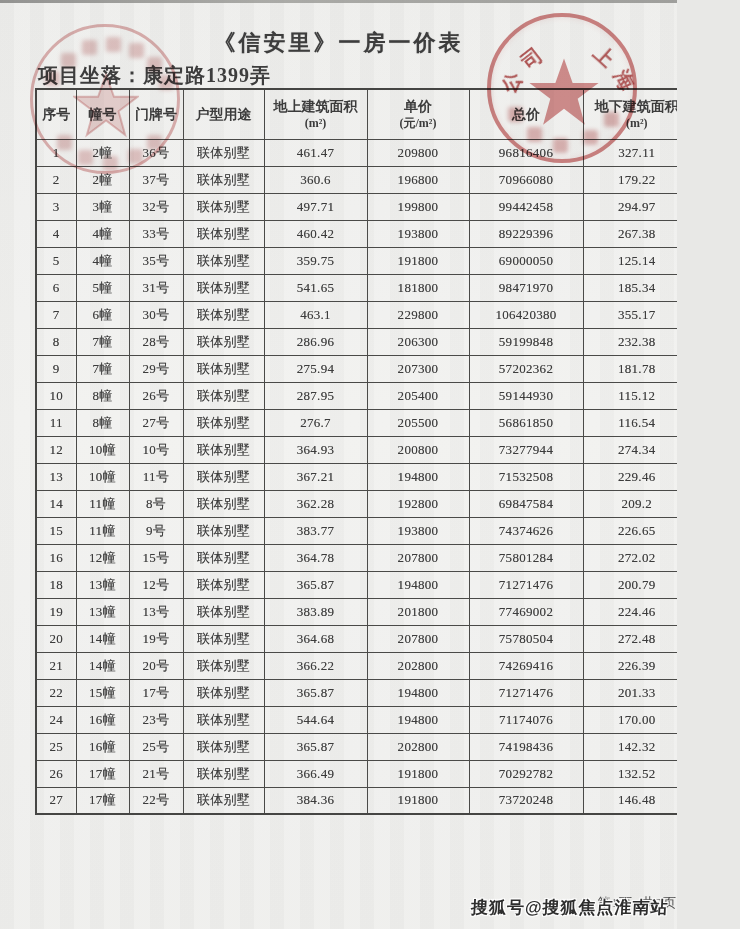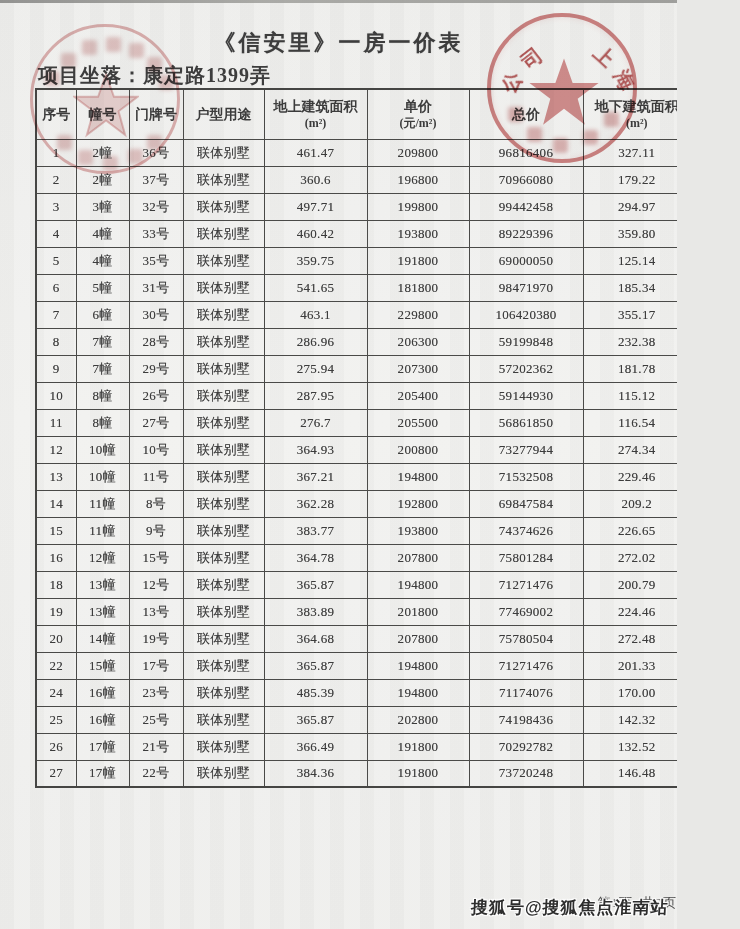--- a/index.html
+++ b/index.html
@@ -179,21 +179,21 @@
         <td>294.97</td>
       </tr>
         <tr style="">
         <td>4</td>
         <td>4幢</td>
         <td>33号</td>
         <td>联体别墅</td>
         <td>460.42</td>
         <td>193800</td>
         <td>89229396</td>
-        <td>359.80</td>
+        <td>267.38</td>
       </tr>
         <tr style="">
         <td>5</td>
         <td>4幢</td>
         <td>35号</td>
         <td>联体别墅</td>
         <td>359.75</td>
         <td>191800</td>
         <td>69000050</td>
         <td>125.14</td>
@@ -332,35 +332,45 @@
         <td>20</td>
         <td>14幢</td>
         <td>19号</td>
         <td>联体别墅</td>
         <td>364.68</td>
         <td>207800</td>
         <td>75780504</td>
         <td>272.48</td>
       </tr>
         <tr style="">
+        <td>21</td>
+        <td>14幢</td>
+        <td>20号</td>
+        <td>联体别墅</td>
+        <td>366.22</td>
+        <td>202800</td>
+        <td>74269416</td>
+        <td>226.39</td>
+      </tr>
+        <tr style="">
         <td>22</td>
         <td>15幢</td>
         <td>17号</td>
         <td>联体别墅</td>
         <td>365.87</td>
         <td>194800</td>
         <td>71271476</td>
         <td>201.33</td>
       </tr>
         <tr style="">
         <td>24</td>
         <td>16幢</td>
         <td>23号</td>
         <td>联体别墅</td>
-        <td>485.39</td>
+        <td>544.64</td>
         <td>194800</td>
         <td>71174076</td>
         <td>170.00</td>
       </tr>
         <tr style="">
         <td>25</td>
         <td>16幢</td>
         <td>25号</td>
         <td>联体别墅</td>
         <td>365.87</td>

